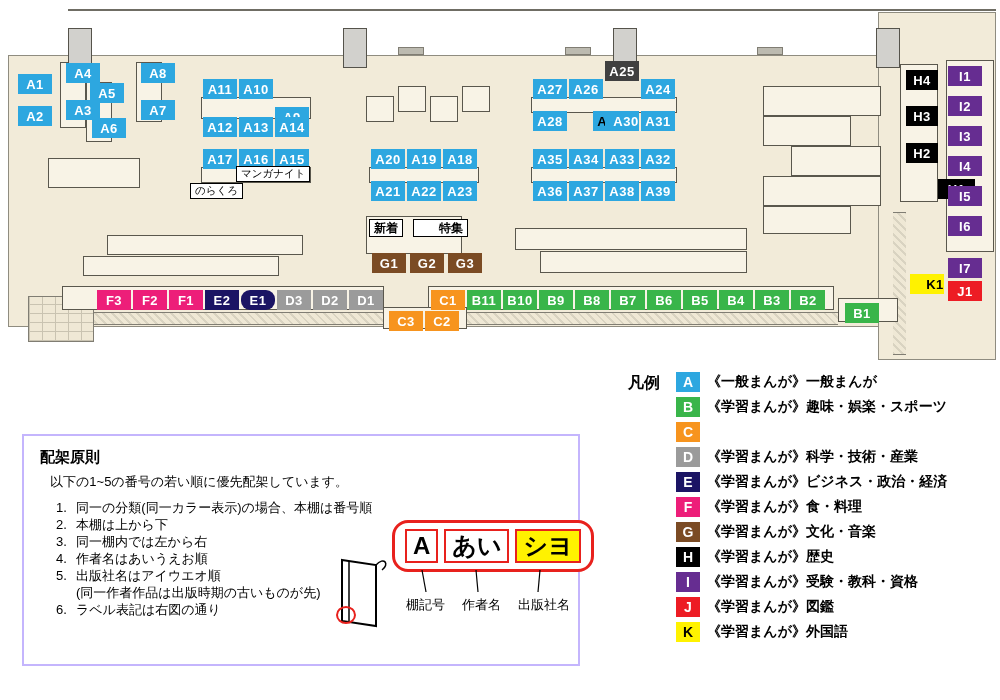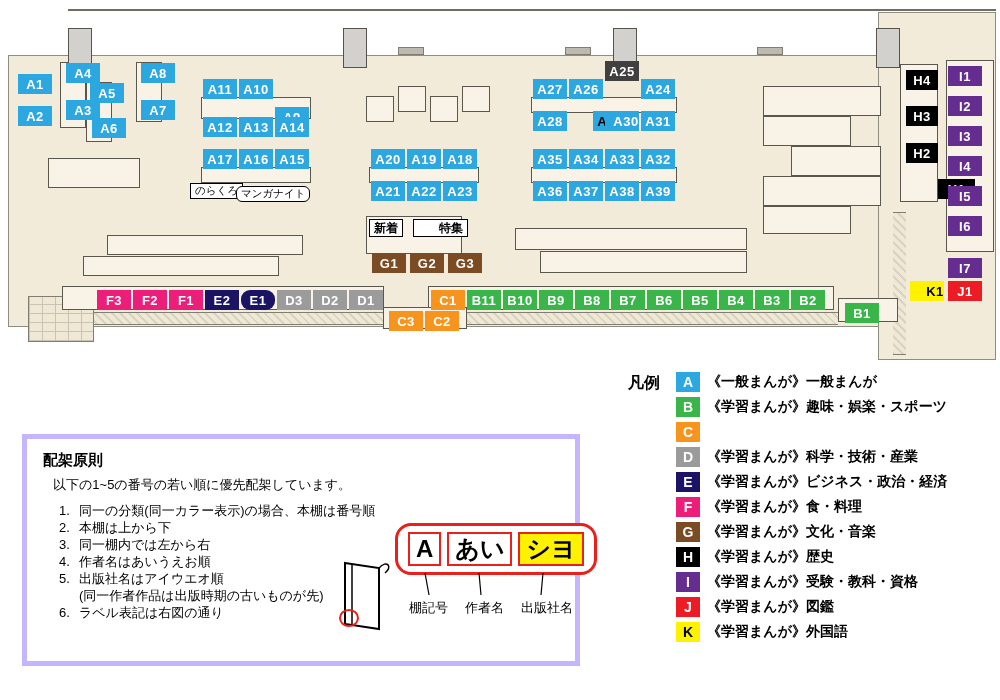--- a/index.html
+++ b/index.html
@@ -33,21 +33,21 @@
   .legend{position:absolute;left:628px;top:372px;display:flex;align-items:flex-start;}
   .legend-title{font-size:16px;font-weight:bold;color:#000;margin-right:16px;padding-top:1px;}
   .legend-rows{display:flex;flex-direction:column;gap:5px;}
   .legend-row{display:flex;align-items:center;height:20px;}
   .legend-chip{width:24px;height:20px;display:flex;align-items:center;justify-content:center;
     font-size:14px;font-weight:bold;margin-right:7px;flex:none;}
   .legend-text{font-size:14px;font-weight:bold;color:#000;white-space:nowrap;}
 
   
   .principles{position:absolute;left:22px;top:434px;width:558px;height:232px;background:#fff;
-    border:5px solid #c4b5fd;box-sizing:border-box;}
+    border:2px solid #c4b5fd;box-sizing:border-box;}
   .principles-title{font-size:15px;font-weight:bold;color:#000;margin:12px 0 6px 16px;}
   .principles-intro{font-size:13px;color:#000;margin:0 0 8px 26px;}
   .principles-list{margin-left:32px;font-size:13px;color:#000;}
   .principle-item{display:flex;line-height:17px;}
   .principle-num{width:20px;flex:none;}
   .principle-sub{margin-left:14px;line-height:17px;}
 
   
   .spine-label{position:absolute;left:368px;top:84px;display:flex;align-items:center;gap:6px;
     padding:6px 10px;background:#fff;border:3px solid #e8211d;border-radius:16px;}
@@ -178,24 +178,24 @@
       <div class="map-label" style="left: 906px; top: 106px; width: 32px; background: rgb(0, 0, 0); color: rgb(255, 255, 255);">H3</div>
       <div class="map-label" style="left: 906px; top: 143px; width: 32px; background: rgb(0, 0, 0); color: rgb(255, 255, 255);">H2</div>
       <div class="map-label" style="left: 906px; top: 179px; width: 37px; background: rgb(0, 0, 0); color: rgb(255, 255, 255); margin-left: 32px;">H1</div>
       <div class="map-label" style="left: 948px; top: 66px; background: rgb(102, 45, 145); color: rgb(255, 255, 255);">I1</div>
       <div class="map-label" style="left: 948px; top: 96px; background: rgb(102, 45, 145); color: rgb(255, 255, 255);">I2</div>
       <div class="map-label" style="left: 948px; top: 126px; background: rgb(102, 45, 145); color: rgb(255, 255, 255);">I3</div>
       <div class="map-label" style="left: 948px; top: 156px; background: rgb(102, 45, 145); color: rgb(255, 255, 255);">I4</div>
       <div class="map-label" style="left: 948px; top: 186px; background: rgb(102, 45, 145); color: rgb(255, 255, 255);">I5</div>
       <div class="map-label" style="left: 948px; top: 216px; background: rgb(102, 45, 145); color: rgb(255, 255, 255);">I6</div>
       <div class="map-label" style="left: 948px; top: 258px; background: rgb(102, 45, 145); color: rgb(255, 255, 255);">I7</div>
-      <div class="map-label" style="left: 910px; top: 281px; background: rgb(255, 242, 0); color: rgb(0, 0, 0); padding-left: 16px;">K1</div>
+      <div class="map-label" style="left: 910px; top: 274px; background: rgb(255, 242, 0); color: rgb(0, 0, 0); padding-left: 16px;">K1</div>
       <div class="map-label" style="left: 948px; top: 281px; background: rgb(237, 28, 36); color: rgb(255, 255, 255);">J1</div>
       <div class="map-label-white" style="left: 190px; top: 183px;">のらくろ</div>
-      <div class="map-label-white" style="left: 236px; top: 186px; border-radius: 6px;">マンガナイト</div>
+      <div class="map-label-white" style="left: 236px; top: 166px;">マンガナイト</div>
       <div class="map-label-white strong" style="left: 369px; top: 219px;">新着</div>
       <div class="map-label-white strong" style="left: 413px; top: 219px; padding-left: 25px;">特集</div>
     </div>
 
   <div class="legend">
     <div class="legend-title">凡例</div>
     <div class="legend-rows" id="legend-rows">
         <div class="legend-row">
           <span class="legend-chip" style="background: rgb(45, 167, 224); color: rgb(255, 255, 255);">A</span>
           <span class="legend-text">《一般まんが》一般まんが</span>

